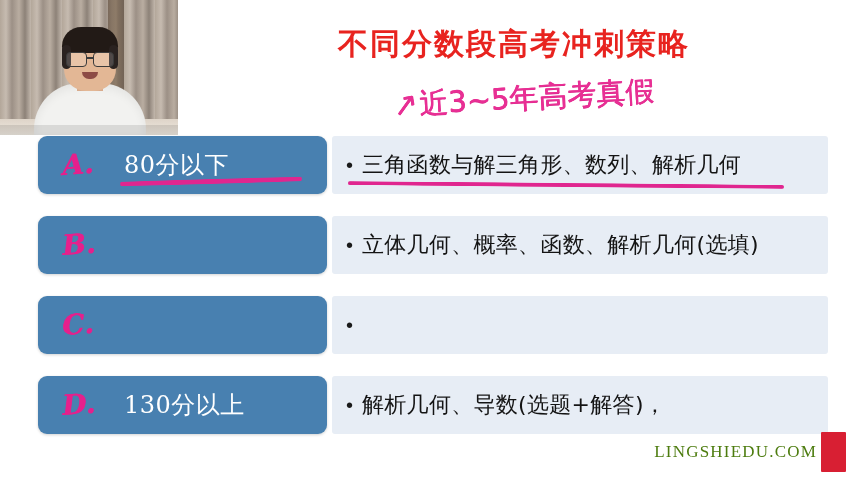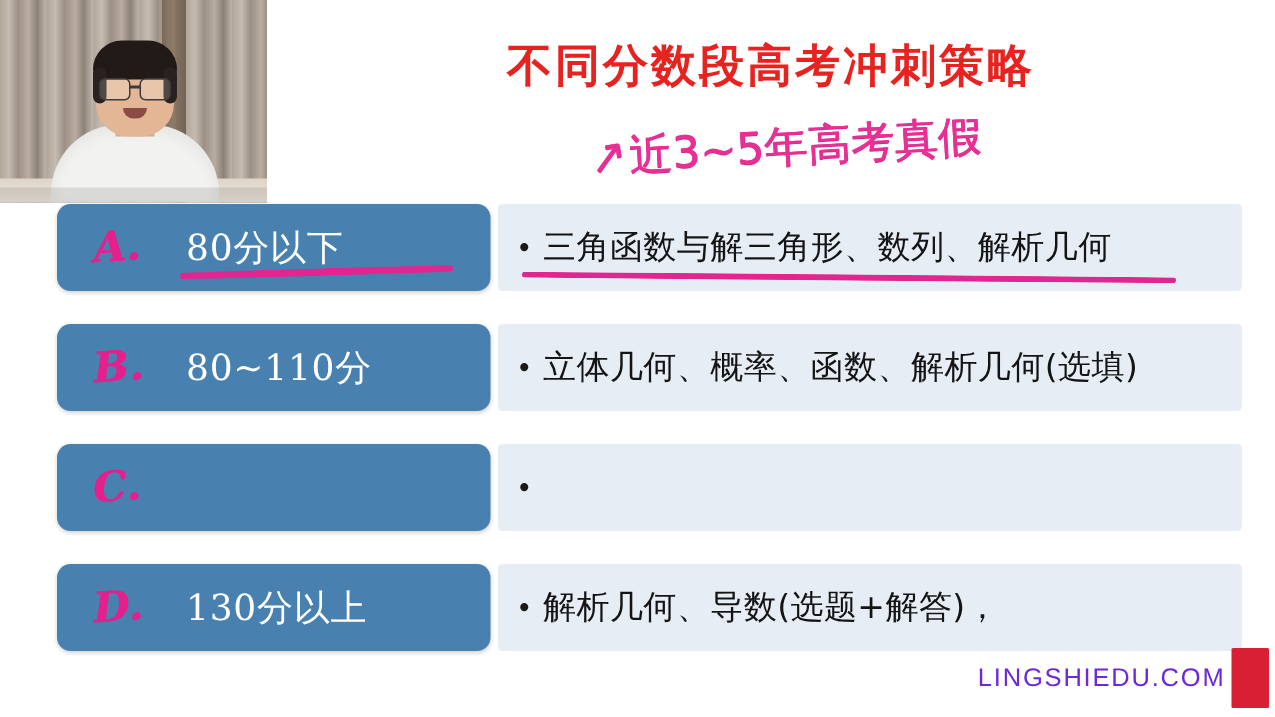--- a/index.html
+++ b/index.html
@@ -254,22 +254,22 @@
     pointer-events: none;
   }
 
   
   #watermark {
     position: absolute;
     right: 33px;
     bottom: 16px;
     font-size: 17px;
     letter-spacing: 1.2px;
-    color: #6d28d9;
-    font-family: Liberation Sans, sans-serif;
+    color: #4d7c0f;
+    font-family: Liberation Serif, serif;
     white-space: nowrap;
   }
   #red-block {
     position: absolute;
     right: 4px;
     bottom: 6px;
     width: 25px;
     height: 40px;
     background: #d81f33;
     border-radius: 1px;
@@ -316,21 +316,20 @@
     <div class="right-box">
       <span class="bullet">•</span>
       <span class="detail">三角函数与解三角形、数列、解析几何</span>
       <span class="underline-right"></span>
     </div>
   </div>
 
   <div class="row r1">
     <div class="left-box">
       <span class="letter">B.</span>
-      <span class="range">80~110分</span>
     </div>
     <div class="right-box">
       <span class="bullet">•</span>
       <span class="detail">立体几何、概率、函数、解析几何(选填)</span>
     </div>
   </div>
 
   <div class="row r2">
     <div class="left-box">
       <span class="letter">C.</span>

